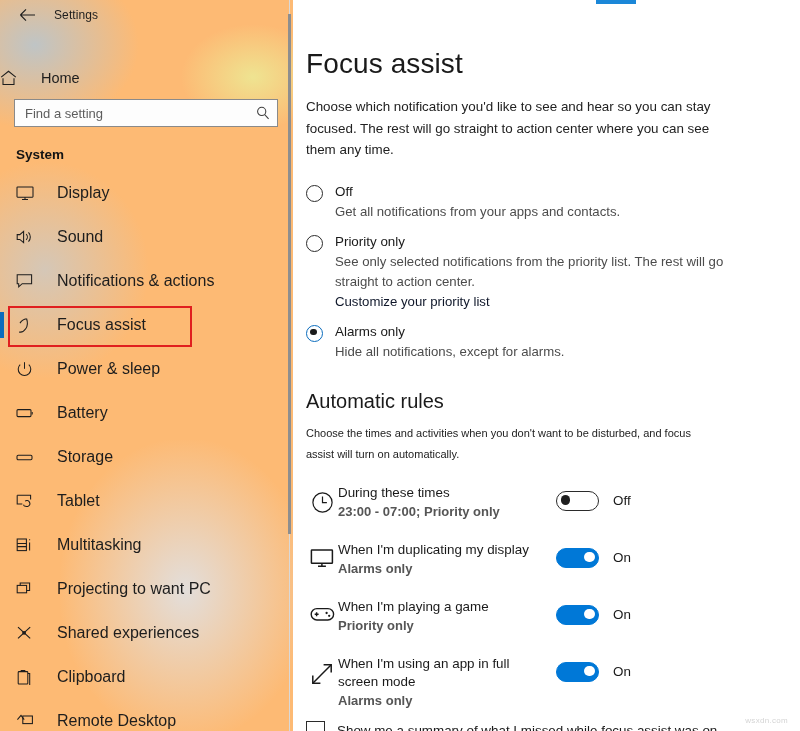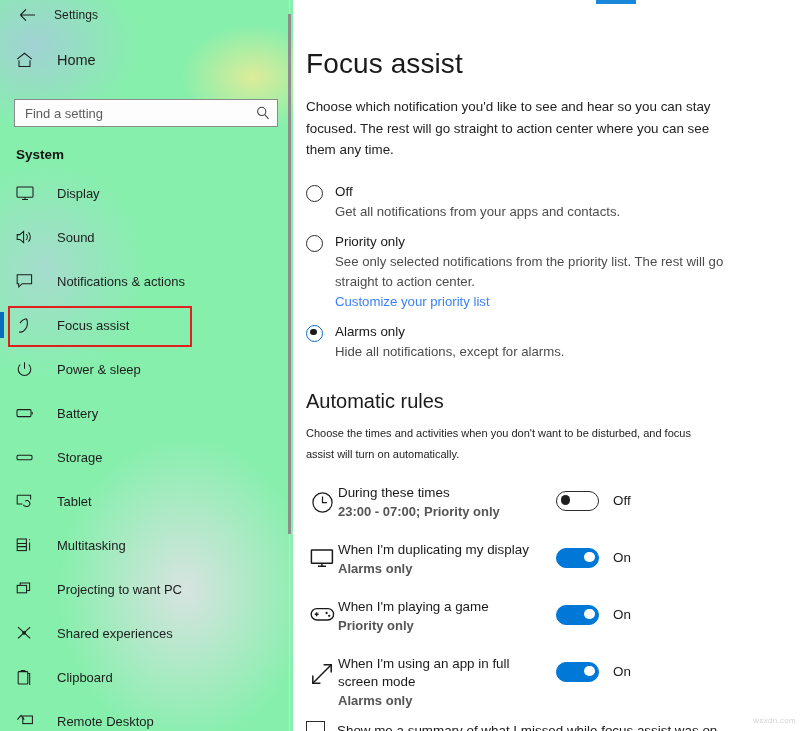--- a/index.html
+++ b/index.html
@@ -27,21 +27,21 @@
     background: #1b87d8;
     z-index: 40;
   }
 
   
   #sidebar {
     position: relative;
     width: 293px;
     height: 731px;
     flex: 0 0 293px;
-    background: #86efac;
+    background: #fdba74;
     overflow: hidden;
   }
   
   #sidebar .tint-blue-a {
     position: absolute; left: -70px; top: -40px;
     width: 210px; height: 170px;
     background: radial-gradient(ellipse at center, rgba(170,200,225,.75), rgba(170,200,225,0) 70%);
     pointer-events: none;
   }
   #sidebar .tint-blue-b {
@@ -80,24 +80,24 @@
   #app-title {
     margin-left: 14px;
     font-size: 12px;
     color: #1d1d1d;
     letter-spacing: .1px;
   }
 
   
   #home-row {
     display: flex;
-    align-items: flex-start;
+    align-items: flex-end;
     height: 34px;
     margin-top: 22px;
-    padding-left: 16px;
+    padding-left: 0;
     cursor: pointer;
   }
   #home-row .ico { width: 22px; display: flex; align-items: center; color: #1d1d1d; }
   #home-row .lbl { margin-left: 19px; font-size: 14.5px; color: #1d1d1d; }
 
   
   #search-wrap {
     margin: 13px 15px 0 14px;
     height: 28px;
     background: #fdfdfd;
@@ -136,21 +136,21 @@
     cursor: pointer;
   }
   .nav-item .ico {
     width: 22px;
     display: flex; align-items: center; justify-content: flex-start;
     color: #1d1d1d;
     flex: 0 0 22px;
   }
   .nav-item .lbl {
     margin-left: 19px;
-    font-size: 13px;
+    font-size: 16px;
     color: #1d1d1d;
     white-space: nowrap;
   }
   .nav-item.selected .sel-bar {
     position: absolute;
     left: 0; top: 9px;
     width: 4px; height: 26px;
     background: #0a6cbd;
   }
   .nav-item.highlight-box::after {
@@ -244,21 +244,21 @@
   .radio-desc {
     font-size: 13.2px;
     color: #4c4c4c;
     line-height: 20px;
     max-width: 400px;
     margin-top: 1px;
   }
   .radio-link {
     display: inline-block;
     font-size: 13.2px;
-    color: #3b82f6;
+    color: #0f172a;
     text-decoration: none;
     line-height: 20px;
     cursor: pointer;
   }
 
   
   #rules-title {
     font-size: 20px;
     font-weight: normal;
     color: #1a1a1a;
@@ -359,21 +359,21 @@
   }
   #summary-label {
     margin-left: 12px;
     font-size: 13.4px;
     color: #1a1a1a;
   }
 
   
   #watermark {
     position: absolute;
-    right: 4px; bottom: 6px;
+    right: 12px; bottom: 6px;
     font-size: 8px;
     color: #d4d4d4;
     letter-spacing: .3px;
     z-index: 30;
   }
 </style>
 </head>
 <body>
 
 <div id="app">

